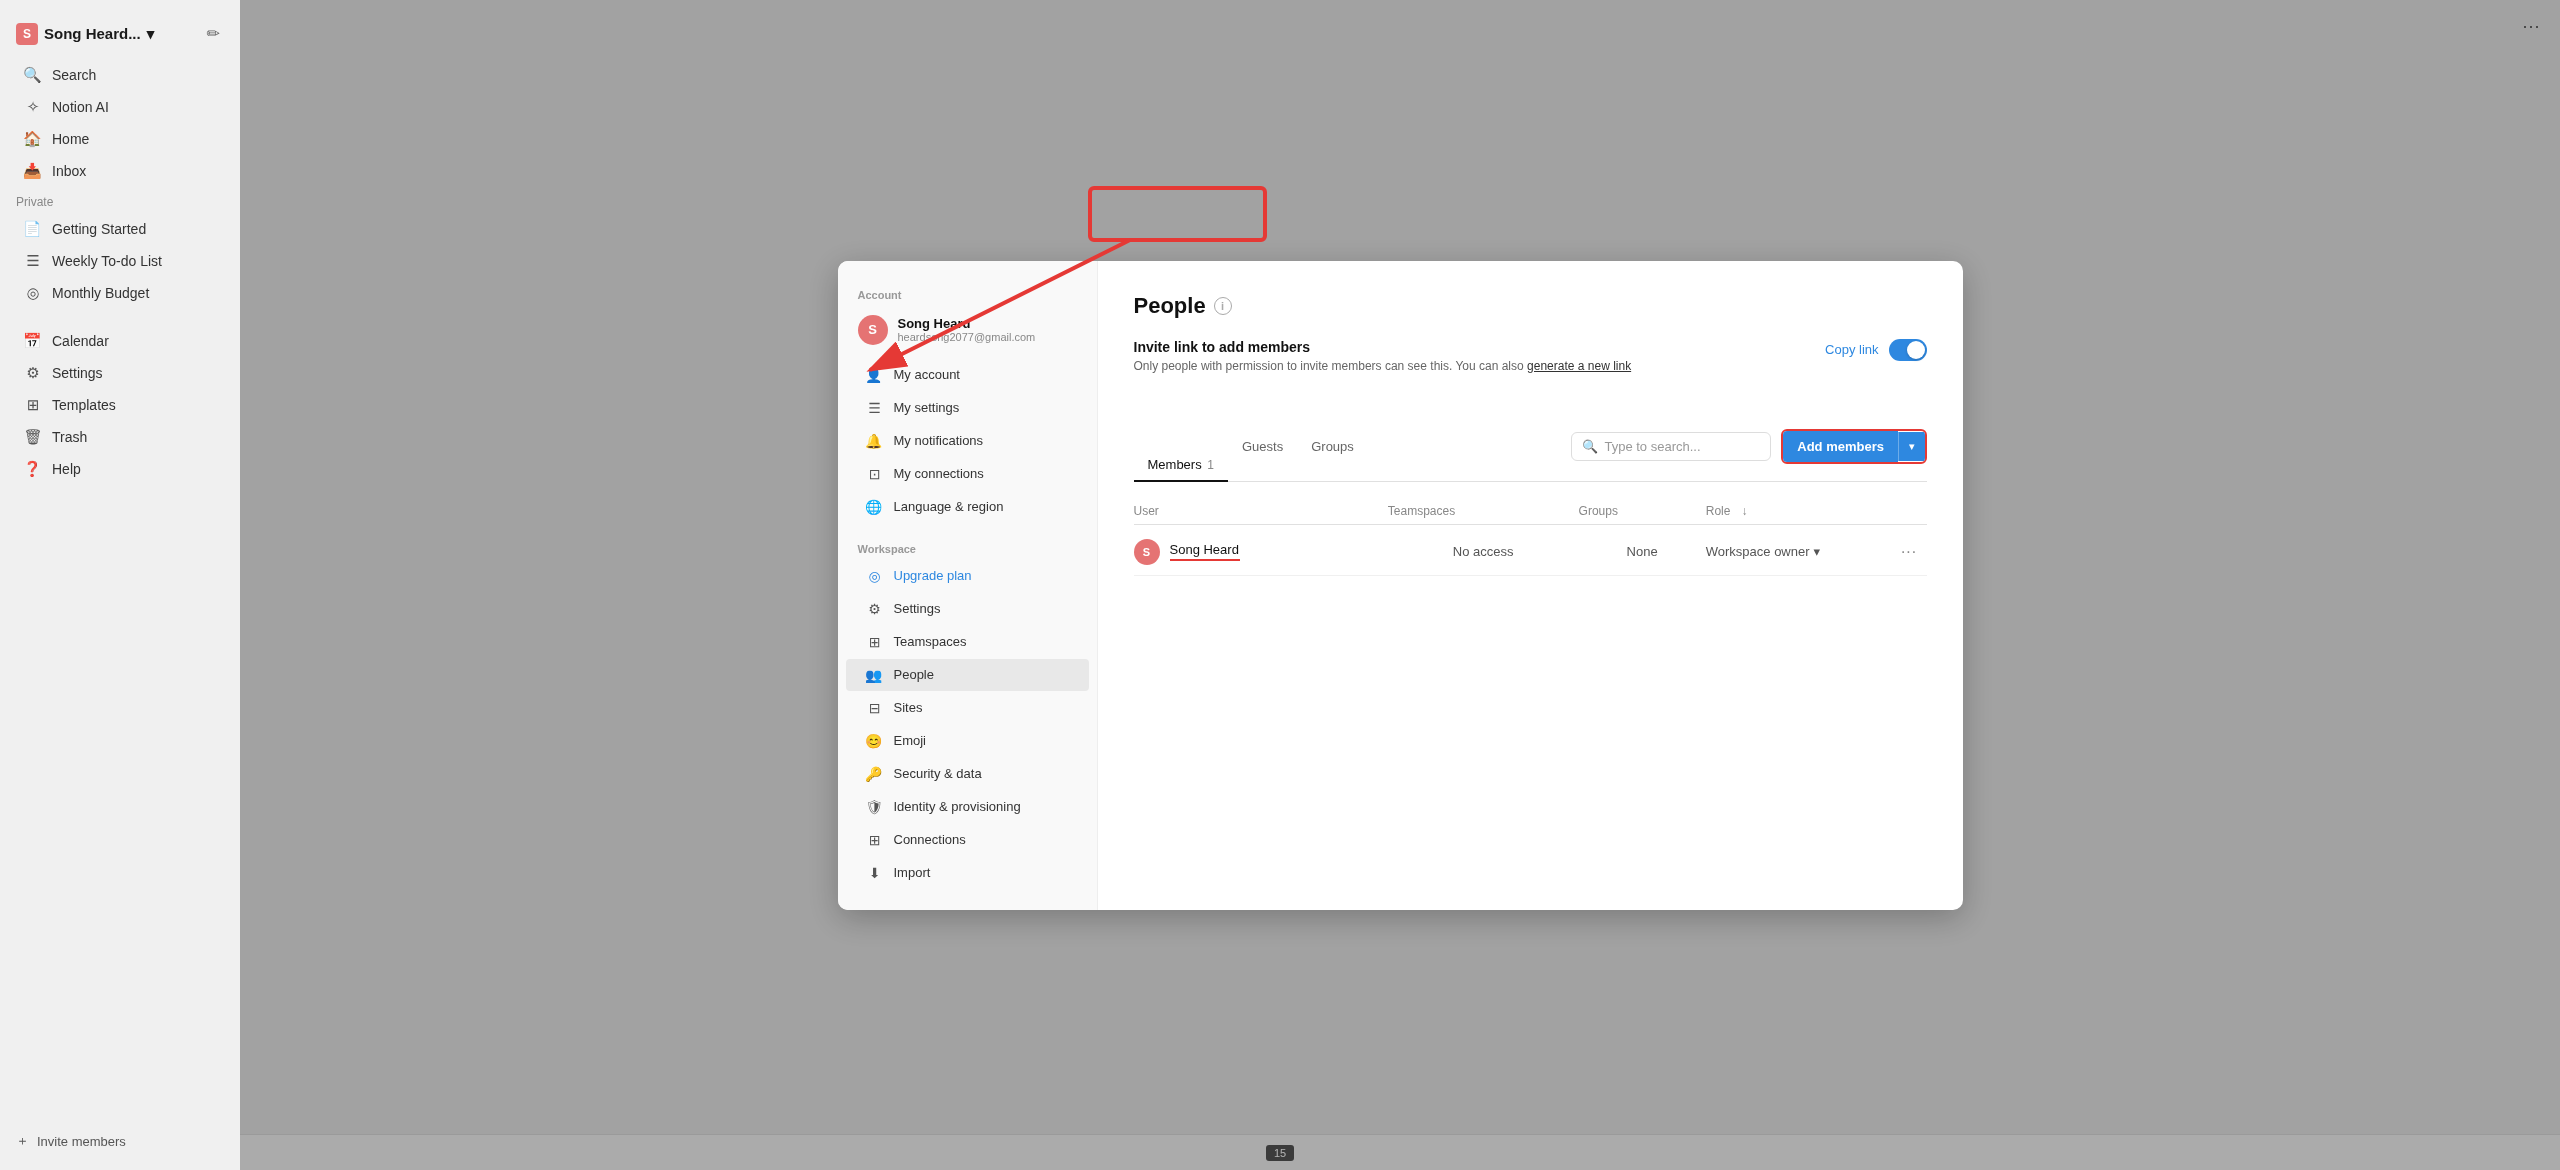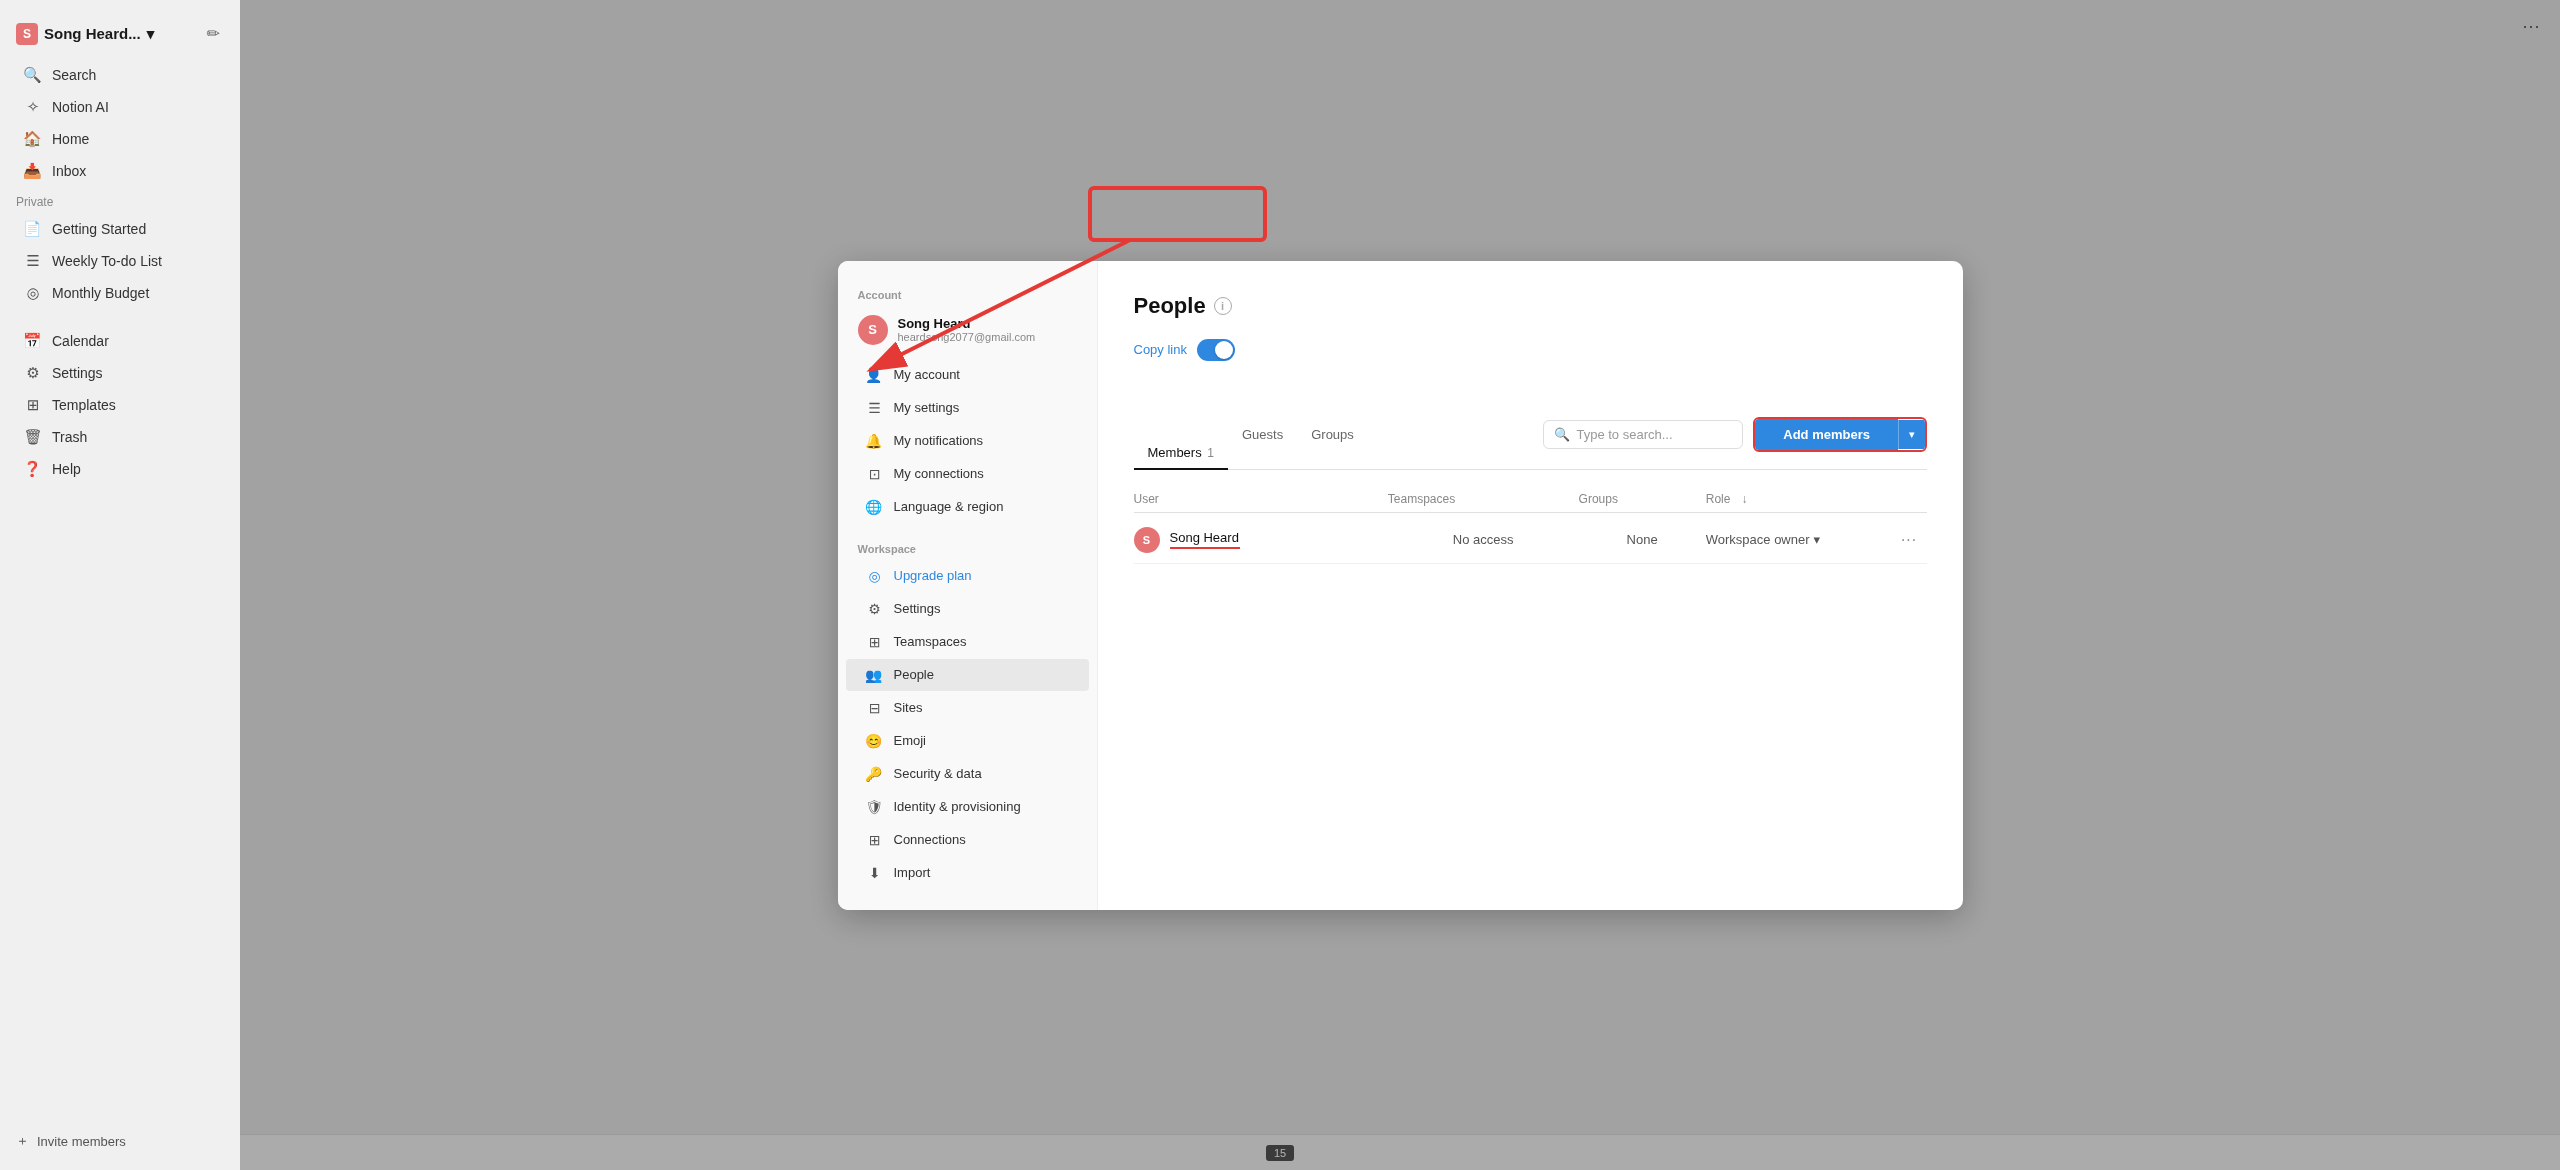--- a/index.html
+++ b/index.html
@@ -328,21 +328,21 @@
       border: 2px solid #e53935;
       border-radius: 6px;
       overflow: hidden;
     }
 
     .add-members-main {
       background: #2e88e0;
       color: white;
       font-size: 13px;
       font-weight: 600;
-      padding: 8px 28px;
+      padding: 8px 14px;
       cursor: pointer;
       border: none;
     }
 
     .add-members-dropdown {
       background: #2e88e0;
       color: white;
       padding: 8px 10px;
       cursor: pointer;
       border-left: 1px solid rgba(255,255,255,0.3);
@@ -636,20 +636,27 @@
       </div>
     </div>
 
     <div class="modal-right">
       <div class="people-title">
         <span>People</span>
         <div class="info-icon">i</div>
       </div>
 
       <div class="invite-link-section">
+        <div class="invite-link-text">
+          <h4>Invite link to add members</h4>
+          <p>
+            <span>Only people with permission to invite members can see this. You can also</span>
+            <a>generate a new link</a>
+          </p>
+        </div>
         <div class="invite-link-actions">
           <span class="copy-link-btn">Copy link</span>
           <div class="toggle"></div>
         </div>
       </div>
 
       <div class="tabs">
         <div class="tab active">
           <span>Members</span>
           <span class="tab-count">1</span>

